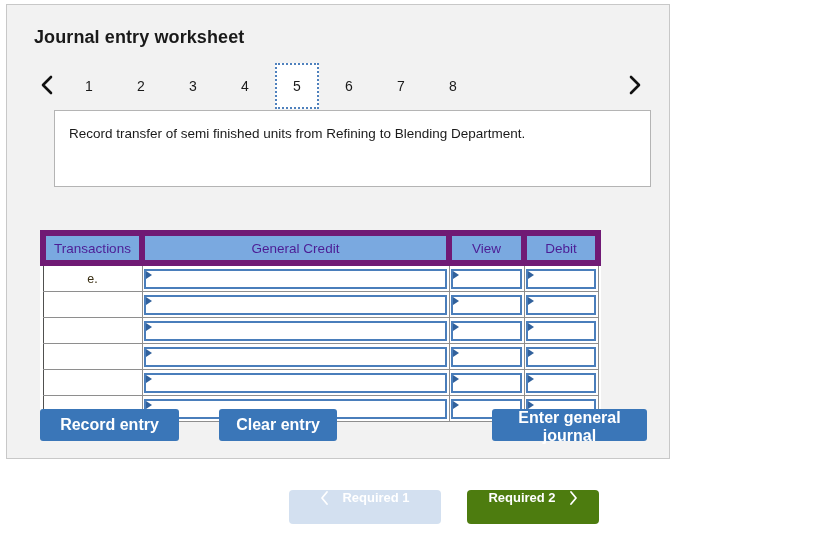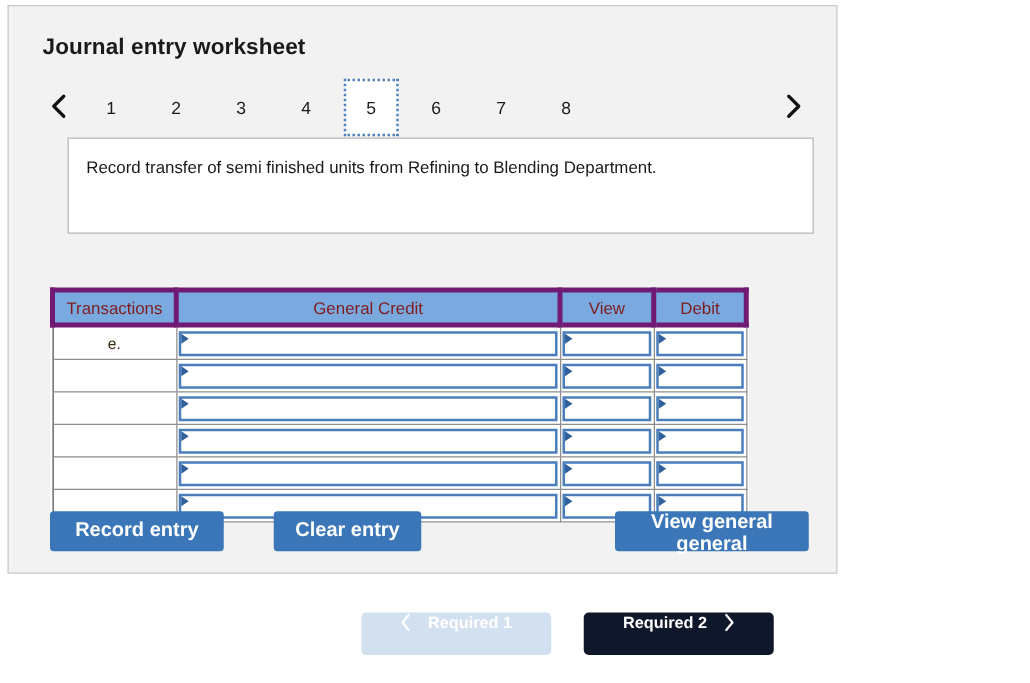--- a/index.html
+++ b/index.html
@@ -123,24 +123,24 @@
     position: absolute;
     left: 33px;
     top: 225px;
     width: 555px;
     border-collapse: collapse;
     table-layout: fixed;
     background: #ffffff;
   }
   .jtable th {
     background: #7aa9e0;
-    border: 4px solid #701a75;
+    border: 6px solid #701a75;
     font-size: 13.5px;
     font-weight: normal;
-    color: #7f1d1d;
+    color: #4c1d95;
     height: 24px;
     text-align: center;
     padding: 0;
   }
   .jtable td {
     border: 1px solid #8e8e8e;
     height: 23px;
     padding: 0;
     background: #ffffff;
     vertical-align: middle;
@@ -215,22 +215,22 @@
   .req-prev {
     left: 289px;
     top: 490px;
     width: 152px;
     background: #d3e0f0;
     color: #ffffff;
   }
   .req-next {
     left: 467px;
     top: 490px;
-    width: 152px;
-    background: #0f172a;
+    width: 132px;
+    background: #4d7c0f;
     color: #ffffff;
   }
   .req-btn svg { display: block; }
 </style>
 </head>
 <body>
 
 <div class="card">
 
   <div class="card-title">Journal entry worksheet</div>
@@ -392,21 +392,21 @@
           <div class="inputbox">
             <span class="marker"></span>
           </div>
         </td>
       </tr>
     </tbody>
   </table>
 
   <button class="btn btn-record">Record entry</button>
   <button class="btn btn-clear">Clear entry</button>
-  <button class="btn btn-view">View general general</button>
+  <button class="btn btn-view">Enter general journal</button>
 
 </div>
 
 <button class="req-btn req-prev">
   <span>
     <svg width="10" height="16" viewBox="0 0 10 16" aria-hidden="true">
       <polyline points="7,2 2,8 7,14" fill="none" stroke="#ffffff" stroke-width="1.8" stroke-linecap="round" stroke-linejoin="round"></polyline>
     </svg>
   </span>
   <span>Required 1</span>

